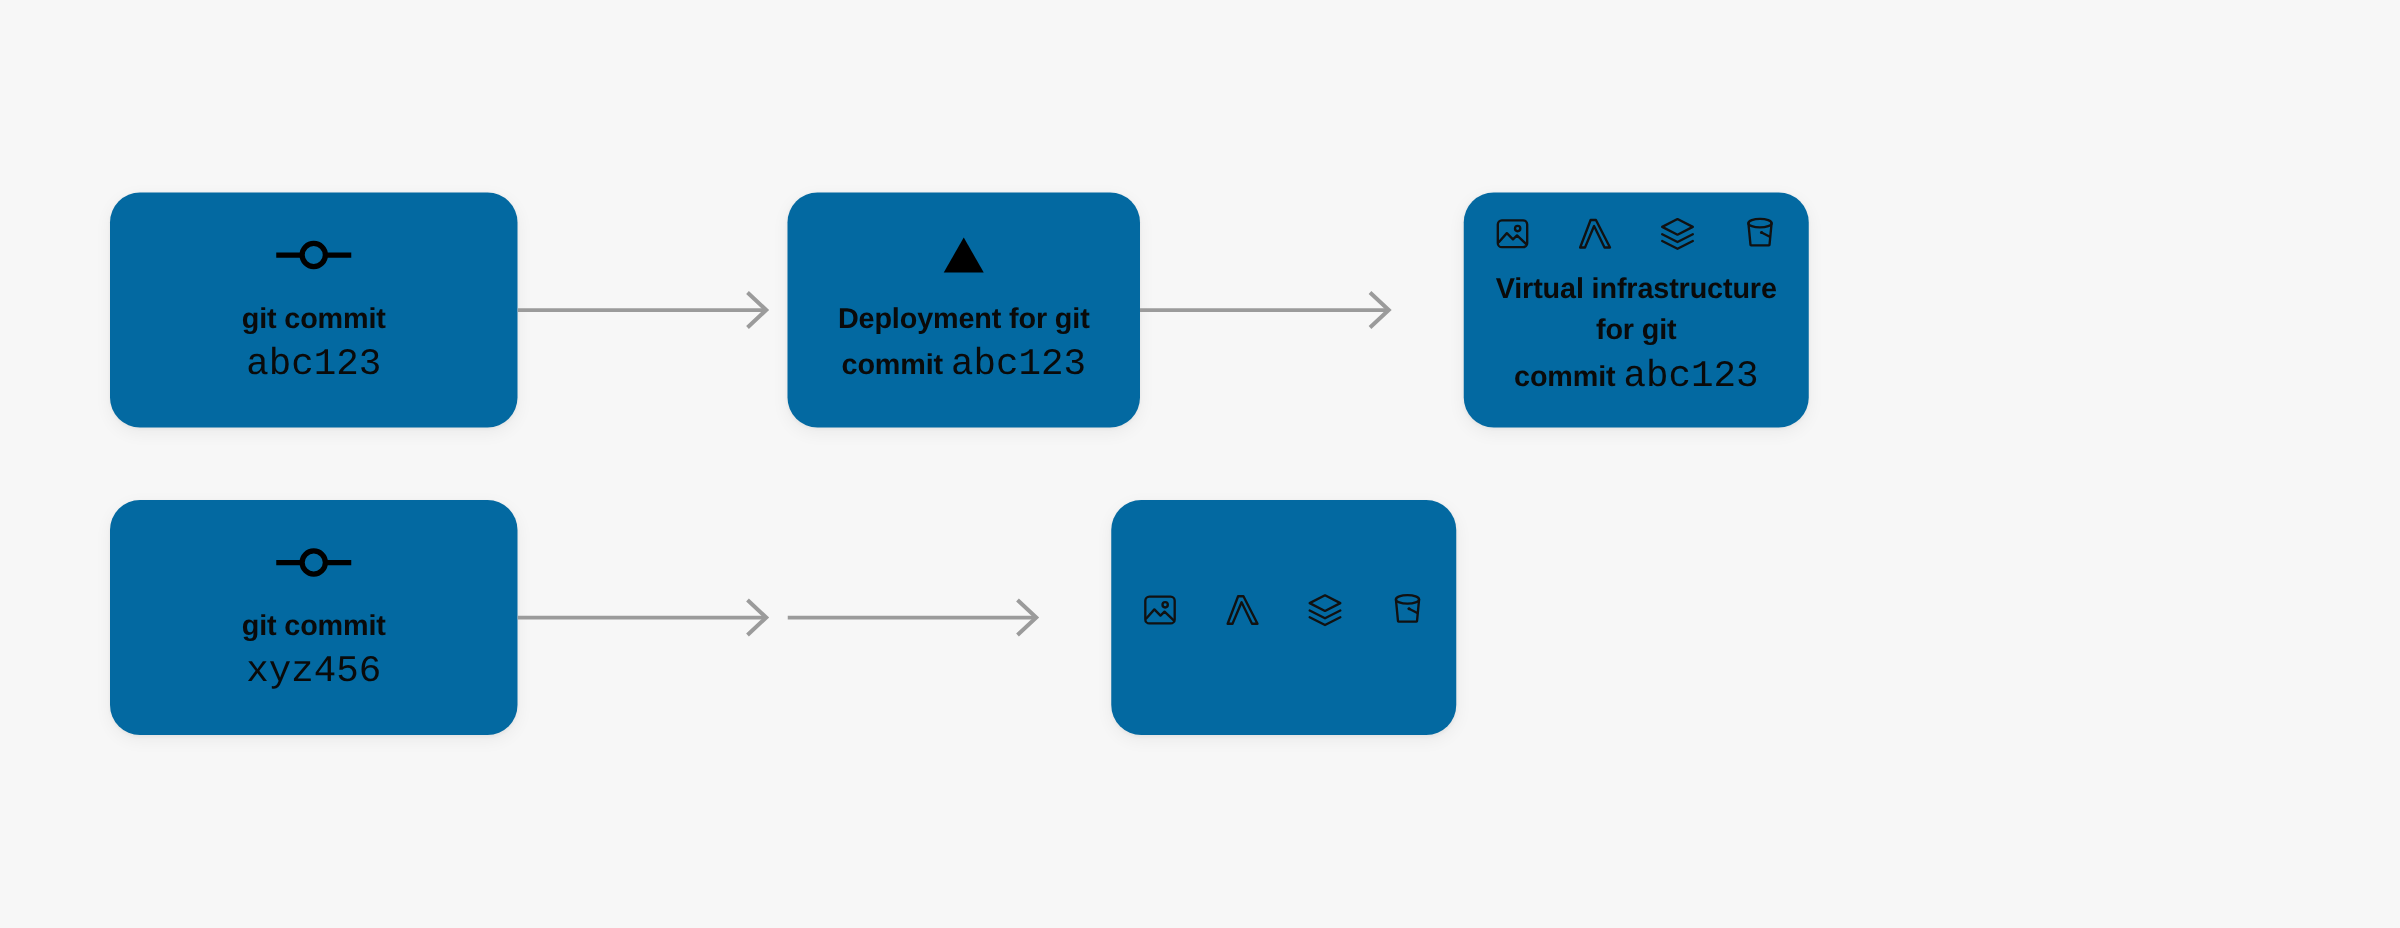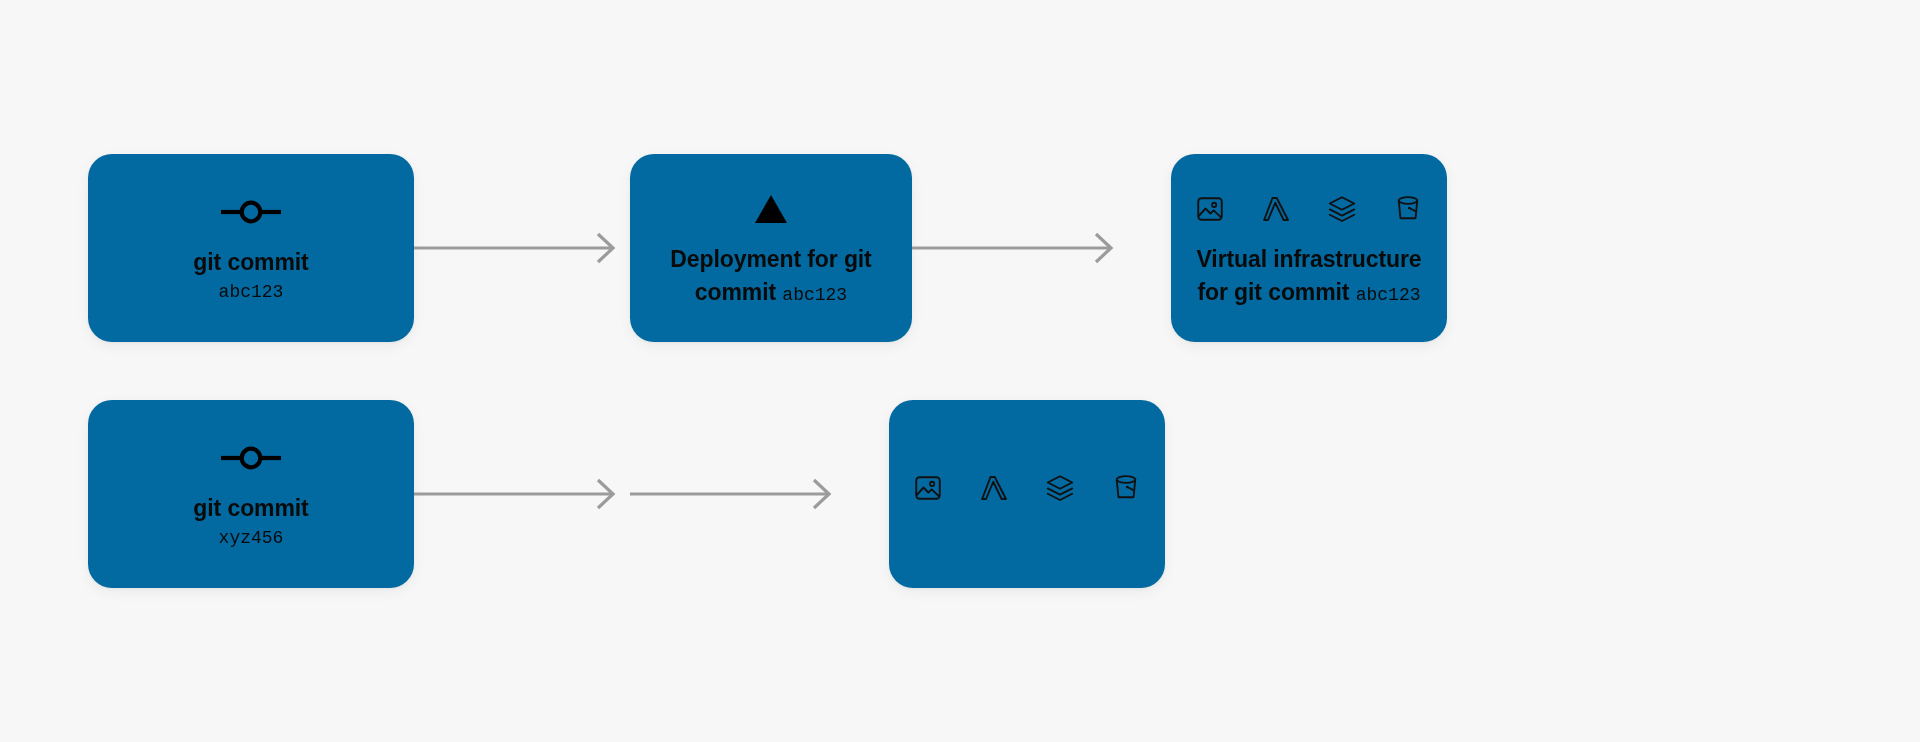--- a/index.html
+++ b/index.html
@@ -71,21 +71,21 @@
     letter-spacing: -0.1px;
   }
 
   .card-label .lbl-strong {
     font-weight: bold;
   }
 
   .card-label .lbl-mono {
     font-family: "Liberation Mono", "DejaVu Sans Mono", monospace;
     font-weight: normal;
-    font-size: 18px;
+    font-size: 30px;
     letter-spacing: 0px;
   }
 
   .card-commit .card-label,
   .card-commit .card-label .lbl-mono {
     display: block;
   }
 
   
 

